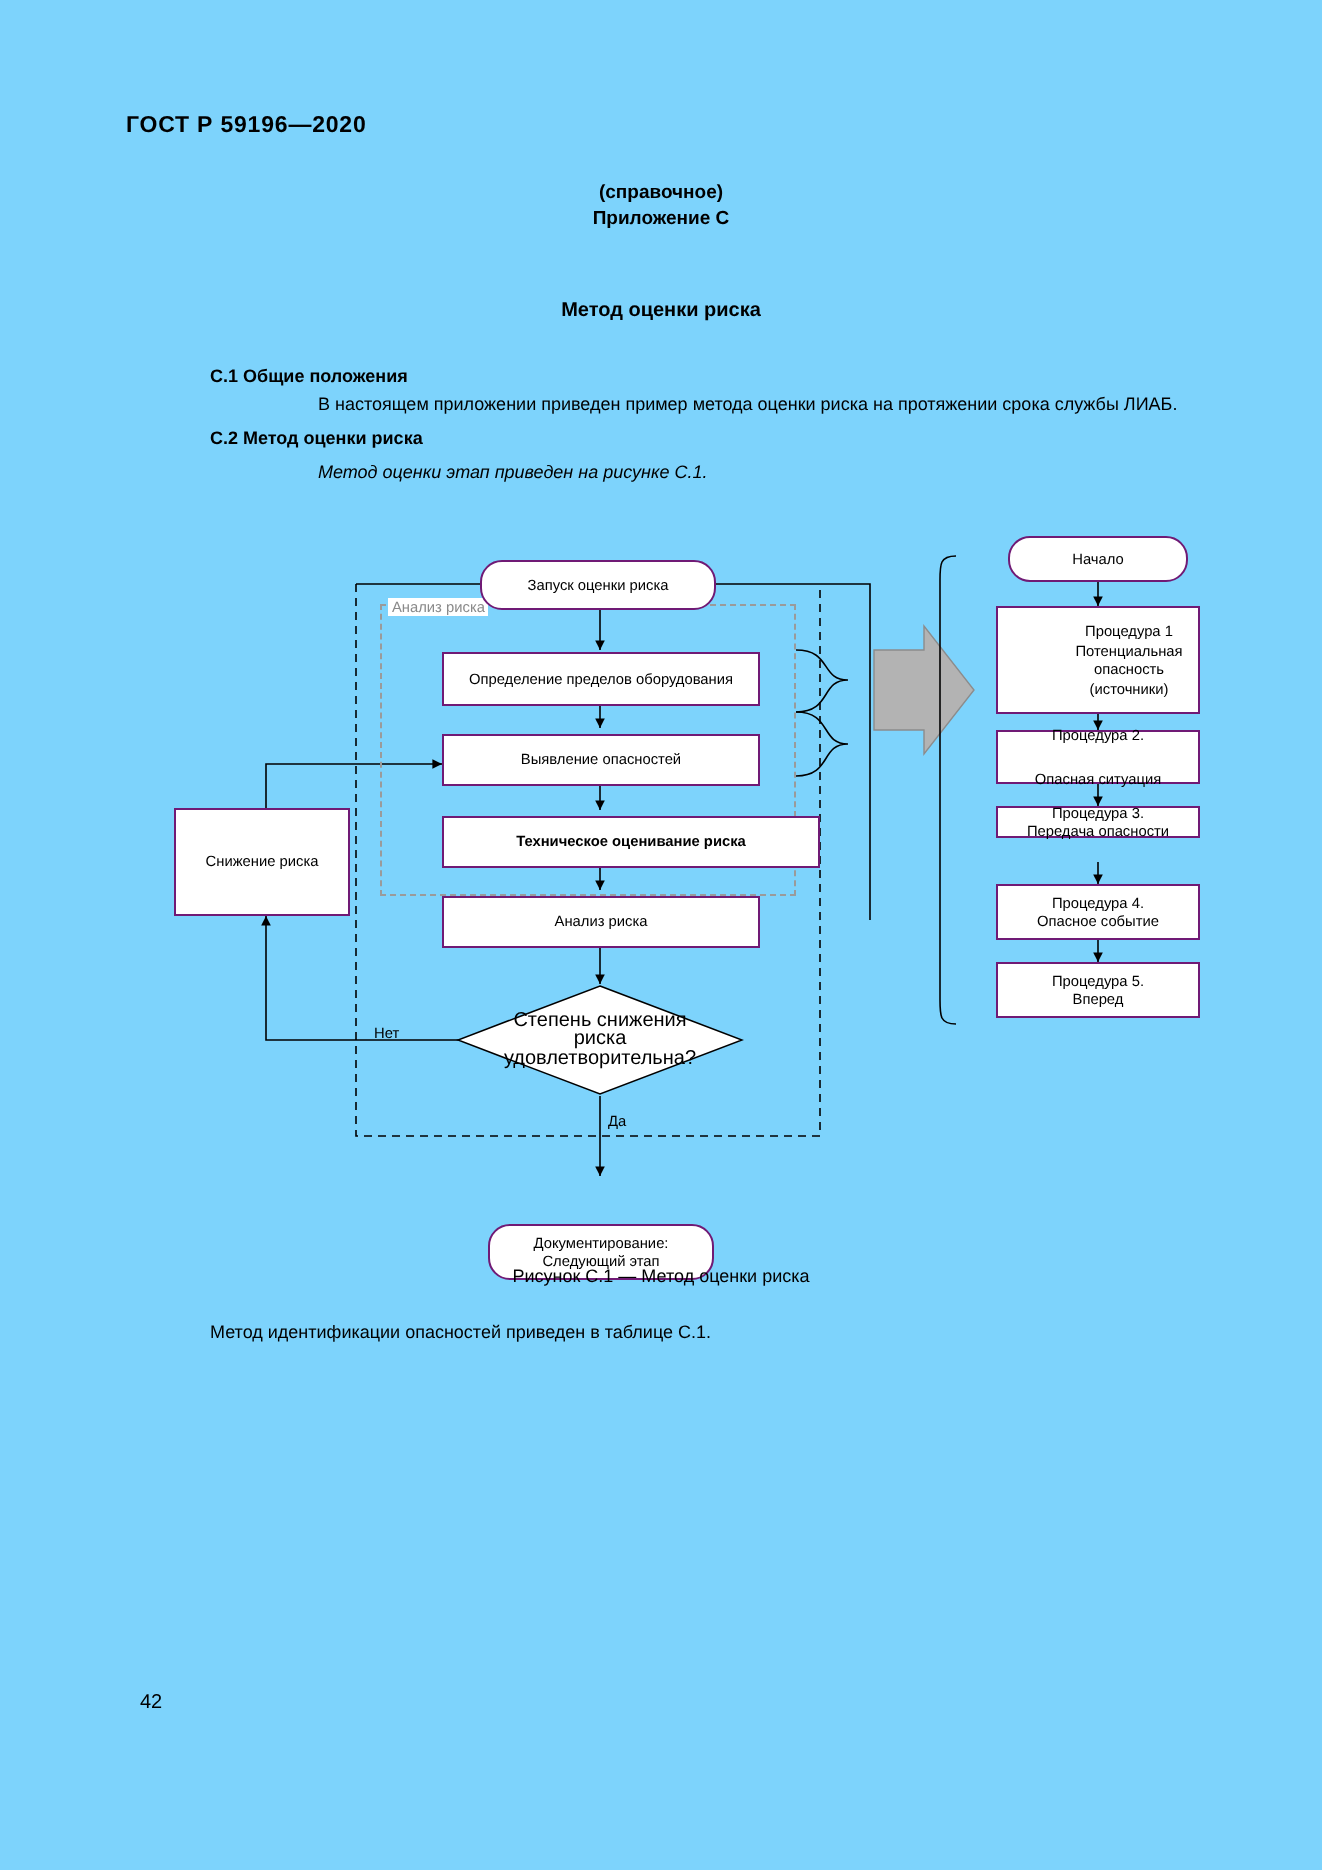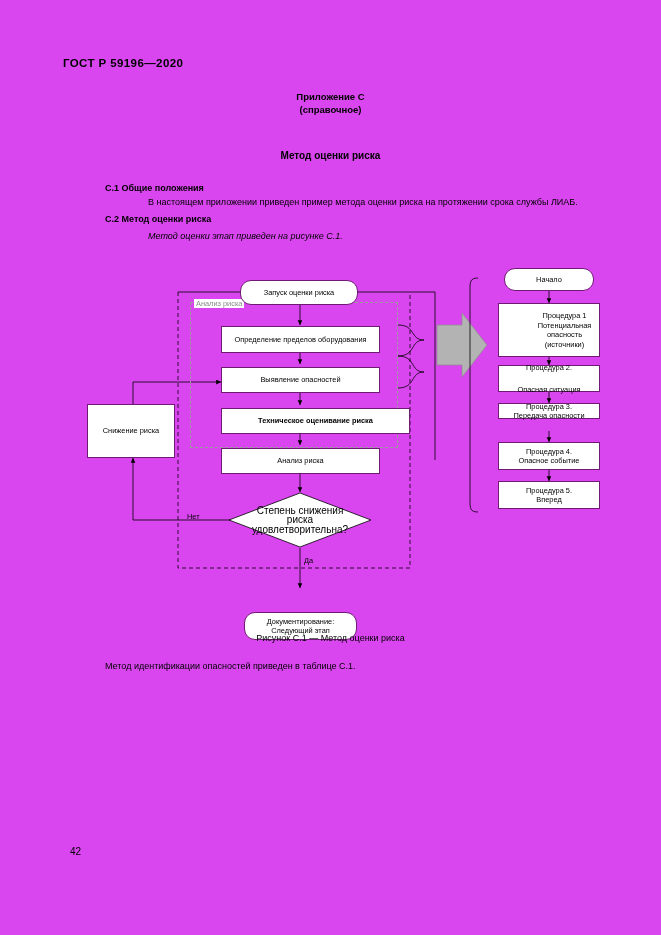--- a/index.html
+++ b/index.html
@@ -7,21 +7,21 @@
     padding: 0;
     background: #c8c8c8;
   }
   body {
     font-family: "Liberation Sans", sans-serif;
   }
   .page {
     position: relative;
     width: 661px;
     height: 935px;
-    background: #d946ef;
+    background: #7dd3fc;
     overflow: hidden;
     margin: 0 auto;
   }
   .std-header {
     position: absolute;
     left: 63px;
     top: 57px;
     font-size: 11.5px;
     font-weight: bold;
     letter-spacing: 0.4px;
@@ -50,21 +50,21 @@
   }
   .sec-head {
     position: absolute;
     left: 105px;
     font-size: 9px;
     font-weight: bold;
     color: #000;
   }
   .sec-body {
     position: absolute;
-    left: 104px;
+    left: 115px;
     font-size: 9px;
     color: #000;
     padding-left: 44px;
   }
   .sec-body.italic { font-style: italic; }
   #s1h { top: 183px; }
   #s1b { top: 197px; }
   #s2h { top: 214px; }
   #s2b { top: 231px; }
 
@@ -162,22 +162,22 @@
   }
 </style>
 </head>
 <body>
 
 <div class="page">
 
   <div class="std-header">ГОСТ Р 59196—2020</div>
 
   <div class="appendix-title">
+    <div>(справочное)</div>
     <div>Приложение С</div>
-    <div>(справочное)</div>
   </div>
 
   <div class="method-title">Метод оценки риска</div>
 
   <div class="sec-head" id="s1h">С.1 Общие положения</div>
   <div class="sec-body" id="s1b">В настоящем приложении приведен пример метода оценки риска на протяжении срока службы ЛИАБ.</div>
   <div class="sec-head" id="s2h">С.2 Метод оценки риска</div>
   <div class="sec-body italic" id="s2b">Метод оценки этап приведен на рисунке С.1.</div>
 
   <div class="diagram">

